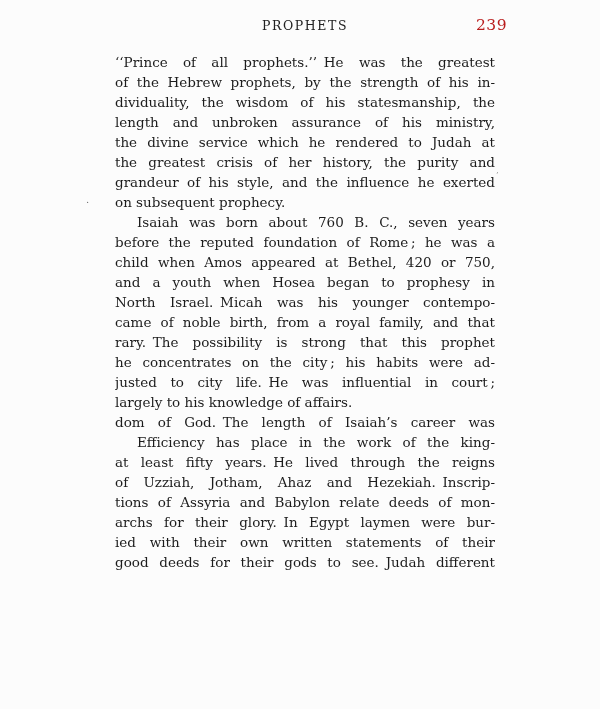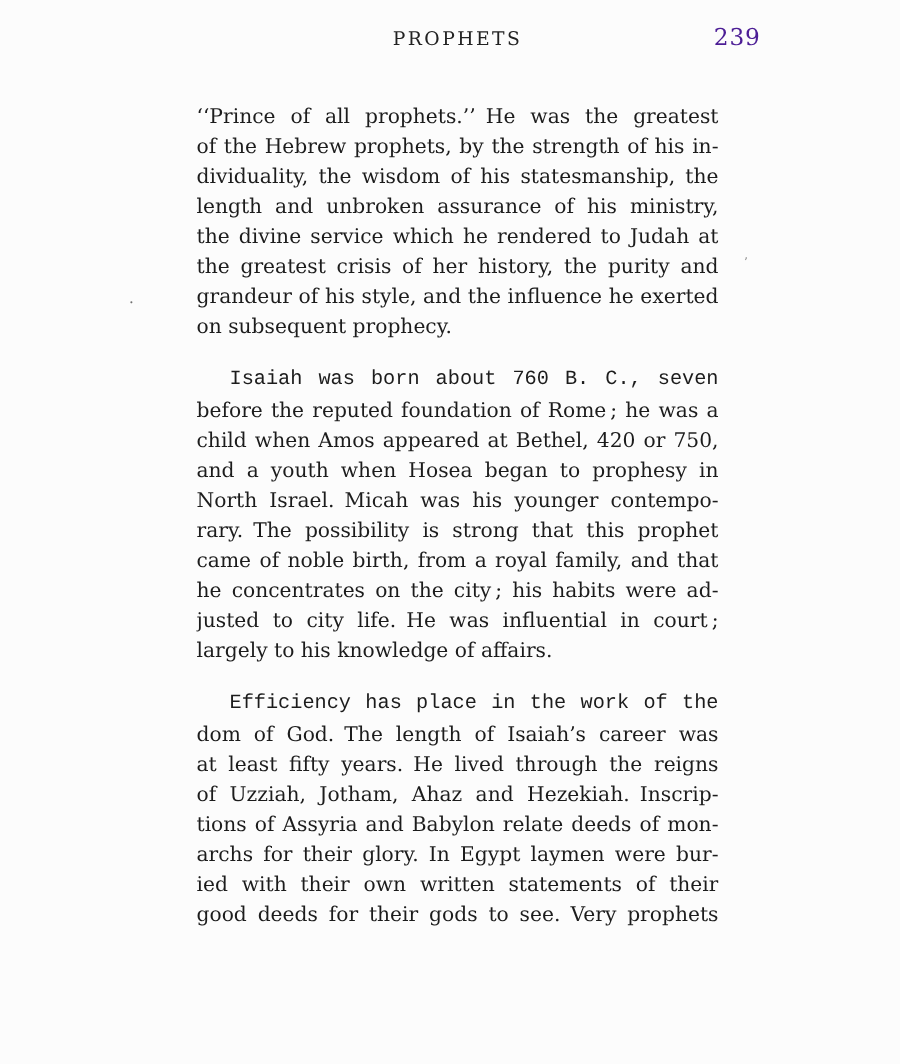--- a/index.html
+++ b/index.html
@@ -20,36 +20,36 @@
     position:absolute;left:115px;top:18px;width:380px;height:18px;
   }
   .running-title{
     display:block;text-align:center;
     font-size:12.5px;letter-spacing:1.6px;
     color:#222;
   }
   .page-number{
     position:absolute;right:-12px;top:-2px;
     font-size:15.5px;letter-spacing:0.5px;
-    color:#4c1d95;
+    color:#b91c1c;
   }
 
   .textblock{
     position:absolute;left:115px;top:52px;width:380px;
     font-size:13.5px;line-height:20px;
   }
-  .para{margin:16px;padding:0;}
+  .para{margin:0;padding:0;}
   .line{
     height:20px;overflow:hidden;
     text-align:justify;
     text-align-last:justify;
     text-justify:inter-word;
     hyphens:none;
   }
-  .line.indent{padding-left:22px;font-family:Liberation Mono, monospace;}
+  .line.indent{padding-left:22px;}
   .line.end{text-align-last:left;}
 
   .artifact{position:absolute;color:#6f6f6f;font-size:10px;}
   .artifact-dot{left:86px;top:194px;}
   .artifact-tick{left:496px;top:170px;font-size:8px;color:#8a8a8a;}
 </style>
 </head>
 <body>
 
 <div class="page">
@@ -71,36 +71,36 @@
       <div class="line">grandeur of his style, and the influence he exerted</div>
       <div class="line end">on subsequent prophecy.</div>
     </div>
 
     <div class="para">
       <div class="line indent">Isaiah was born about 760 B. C., seven years</div>
       <div class="line">before the reputed foundation of Rome ; he was a</div>
       <div class="line">child when Amos appeared at Bethel, 420 or 750,</div>
       <div class="line">and a youth when Hosea began to prophesy in</div>
       <div class="line">North Israel. Micah was his younger contempo-</div>
+      <div class="line">came of noble birth, from a royal family, and that</div>
       <div class="line">rary. The possibility is strong that this prophet</div>
-      <div class="line">came of noble birth, from a royal family, and that</div>
       <div class="line">he concentrates on the city ; his habits were ad-</div>
       <div class="line">justed to city life. He was influential in court ;</div>
       <div class="line end">largely to his knowledge of affairs.</div>
     </div>
 
     <div class="para">
+      <div class="line">dom of God. The length of Isaiah’s career was</div>
       <div class="line indent">Efficiency has place in the work of the king-</div>
-      <div class="line">dom of God. The length of Isaiah’s career was</div>
       <div class="line">at least fifty years. He lived through the reigns</div>
       <div class="line">of Uzziah, Jotham, Ahaz and Hezekiah. Inscrip-</div>
       <div class="line">tions of Assyria and Babylon relate deeds of mon-</div>
       <div class="line">archs for their glory. In Egypt laymen were bur-</div>
       <div class="line">ied with their own written statements of their</div>
-      <div class="line">good deeds for their gods to see. Very prophets</div>
+      <div class="line">good deeds for their gods to see. Judah different</div>
     </div>
 
   </div>
 
   <span class="artifact artifact-dot">.</span>
   <span class="artifact artifact-tick">’</span>
 
 </div>
 
 </body></html>

